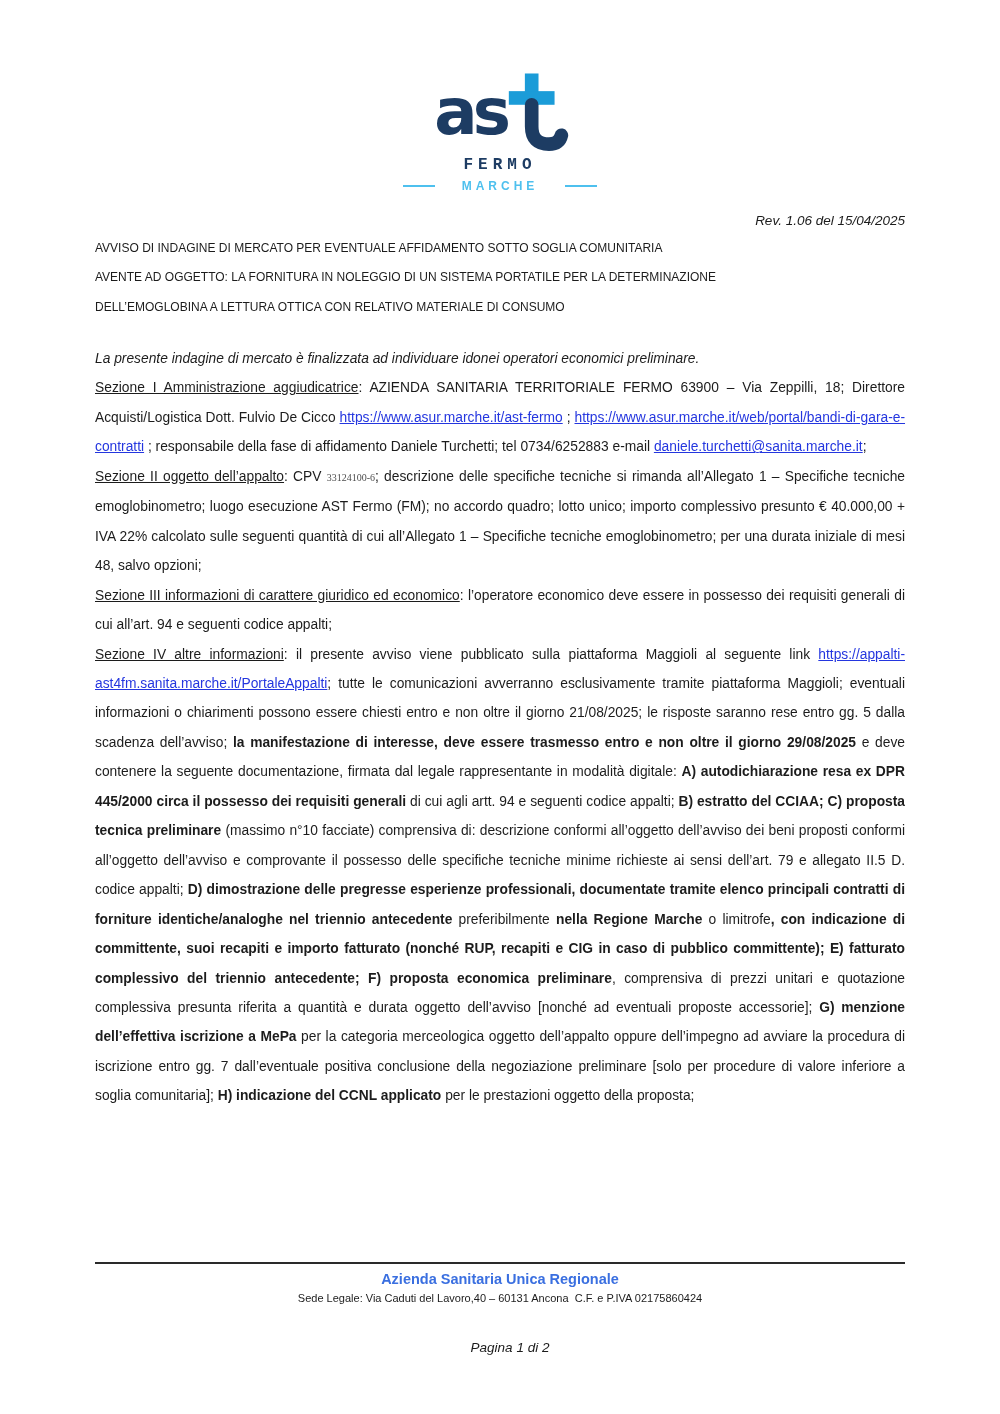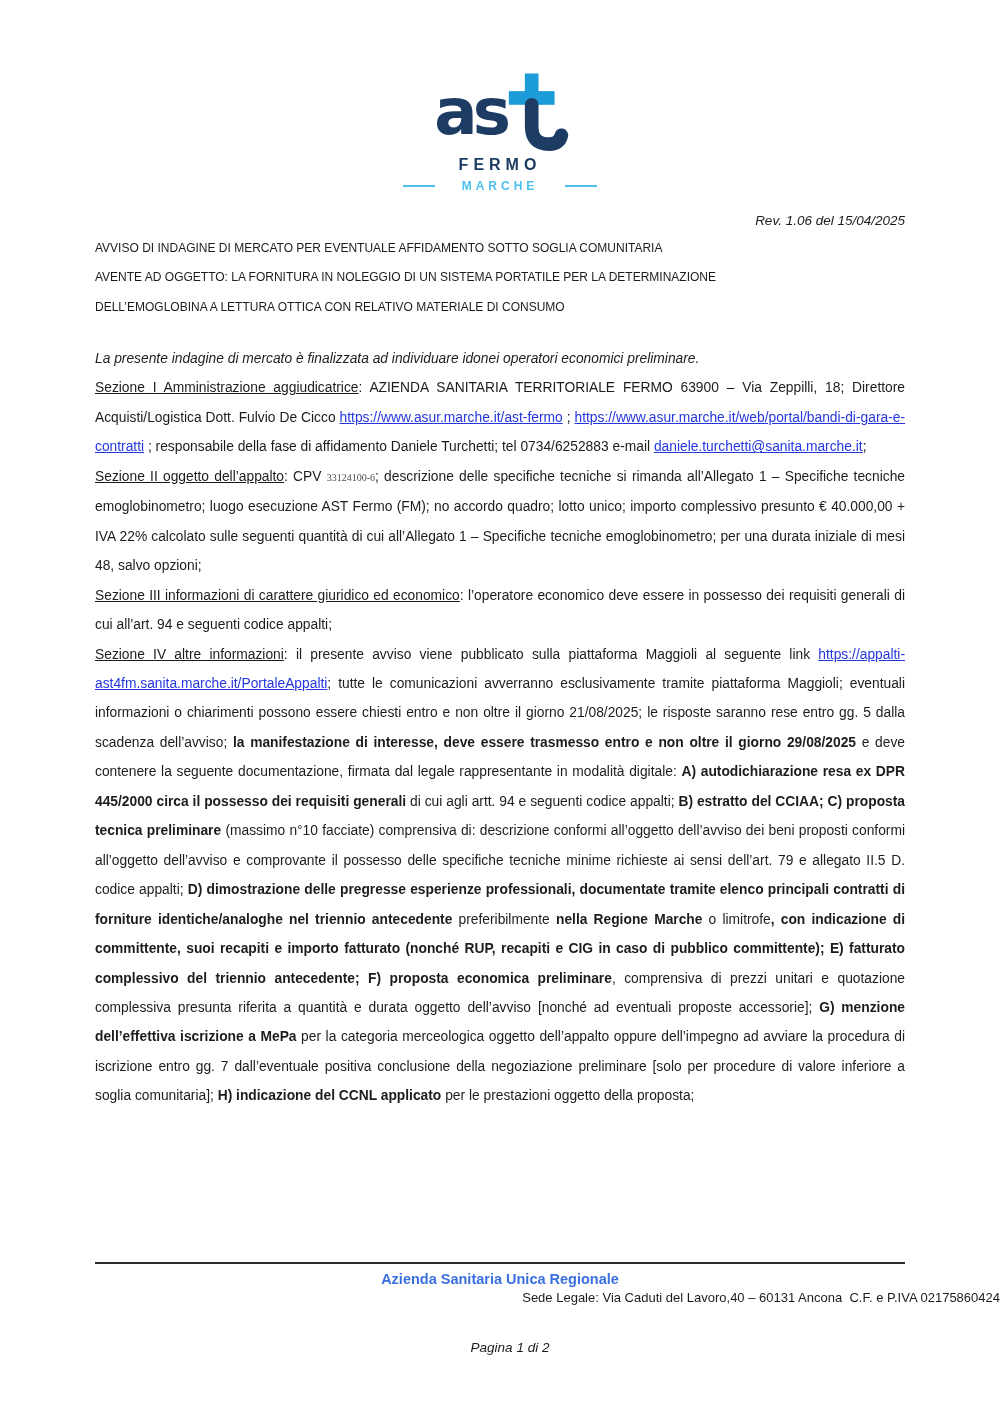--- a/index.html
+++ b/index.html
@@ -21,21 +21,21 @@
     font-family:"Liberation Sans",sans-serif;
     color:var(--text);
     overflow:hidden;
   }
   
   .logo-block{position:absolute;top:71px;left:0;width:100%;text-align:center;}
   .logo-mark{display:block;margin:0 auto;width:138px;height:82px;}
   .logo-dark-fill{fill:var(--logo-dark);}
   .logo-light-fill{fill:var(--logo-light-blue);}
   .logo-dark-stroke{stroke:var(--logo-dark);fill:none;}
-  .logo-fermo{margin-top:3px;font-size:16px;font-weight:bold;letter-spacing:5px;color:var(--logo-dark);}
+  .logo-fermo{margin-top:3px;font-size:16px;font-weight:bold;letter-spacing:5px;color:var(--logo-dark);font-family:Liberation Mono, monospace;}
   .logo-marche{display:flex;align-items:center;justify-content:center;gap:27px;margin-top:5px;
                color:var(--logo-marche);font-size:12px;font-weight:bold;letter-spacing:4px;}
   .marche-dash{width:32px;height:2px;background:var(--logo-marche);}
   
   .rev{position:absolute;top:213px;right:95px;font-style:italic;font-size:13.5px;}
   .doc-title{position:absolute;top:234px;left:95px;width:810px;
              font-size:12px;line-height:29.4px;}
   
   .body-text{position:absolute;top:344px;left:95px;width:810px;
              font-size:13.8px;line-height:29.45px;text-align:justify;}
@@ -44,21 +44,21 @@
   .seg-bold{font-weight:700;}
   .seg-italic{font-style:italic;}
   .seg-heading{text-decoration:underline;}
   .seg-link{color:var(--link);text-decoration:underline;cursor:pointer;}
   .seg-serif{font-family:"Liberation Serif",serif;color:var(--cpv-serif);font-size:10px;}
   
   .footer-rule{position:absolute;top:1262px;left:95px;width:810px;height:0;
                border-top:2px solid #2a2a2a;}
   .footer{position:absolute;top:1270px;left:0;width:100%;text-align:center;}
   .footer-org{color:var(--footer-org);font-weight:bold;font-size:14.5px;line-height:19px;}
-  .footer-line{font-size:13px;line-height:18.5px;text-align:right;}
+  .footer-line{font-size:11px;line-height:18.5px;}
   .page-number{position:absolute;top:1340px;left:10px;width:100%;text-align:center;
                font-style:italic;font-size:13.5px;}
 </style>
 </head>
 <body>
 
 <div class="page">
 
   <div class="logo-block">
     <svg class="logo-mark" viewBox="0 0 172 100" xmlns="http://www.w3.org/2000/svg" aria-hidden="true">

